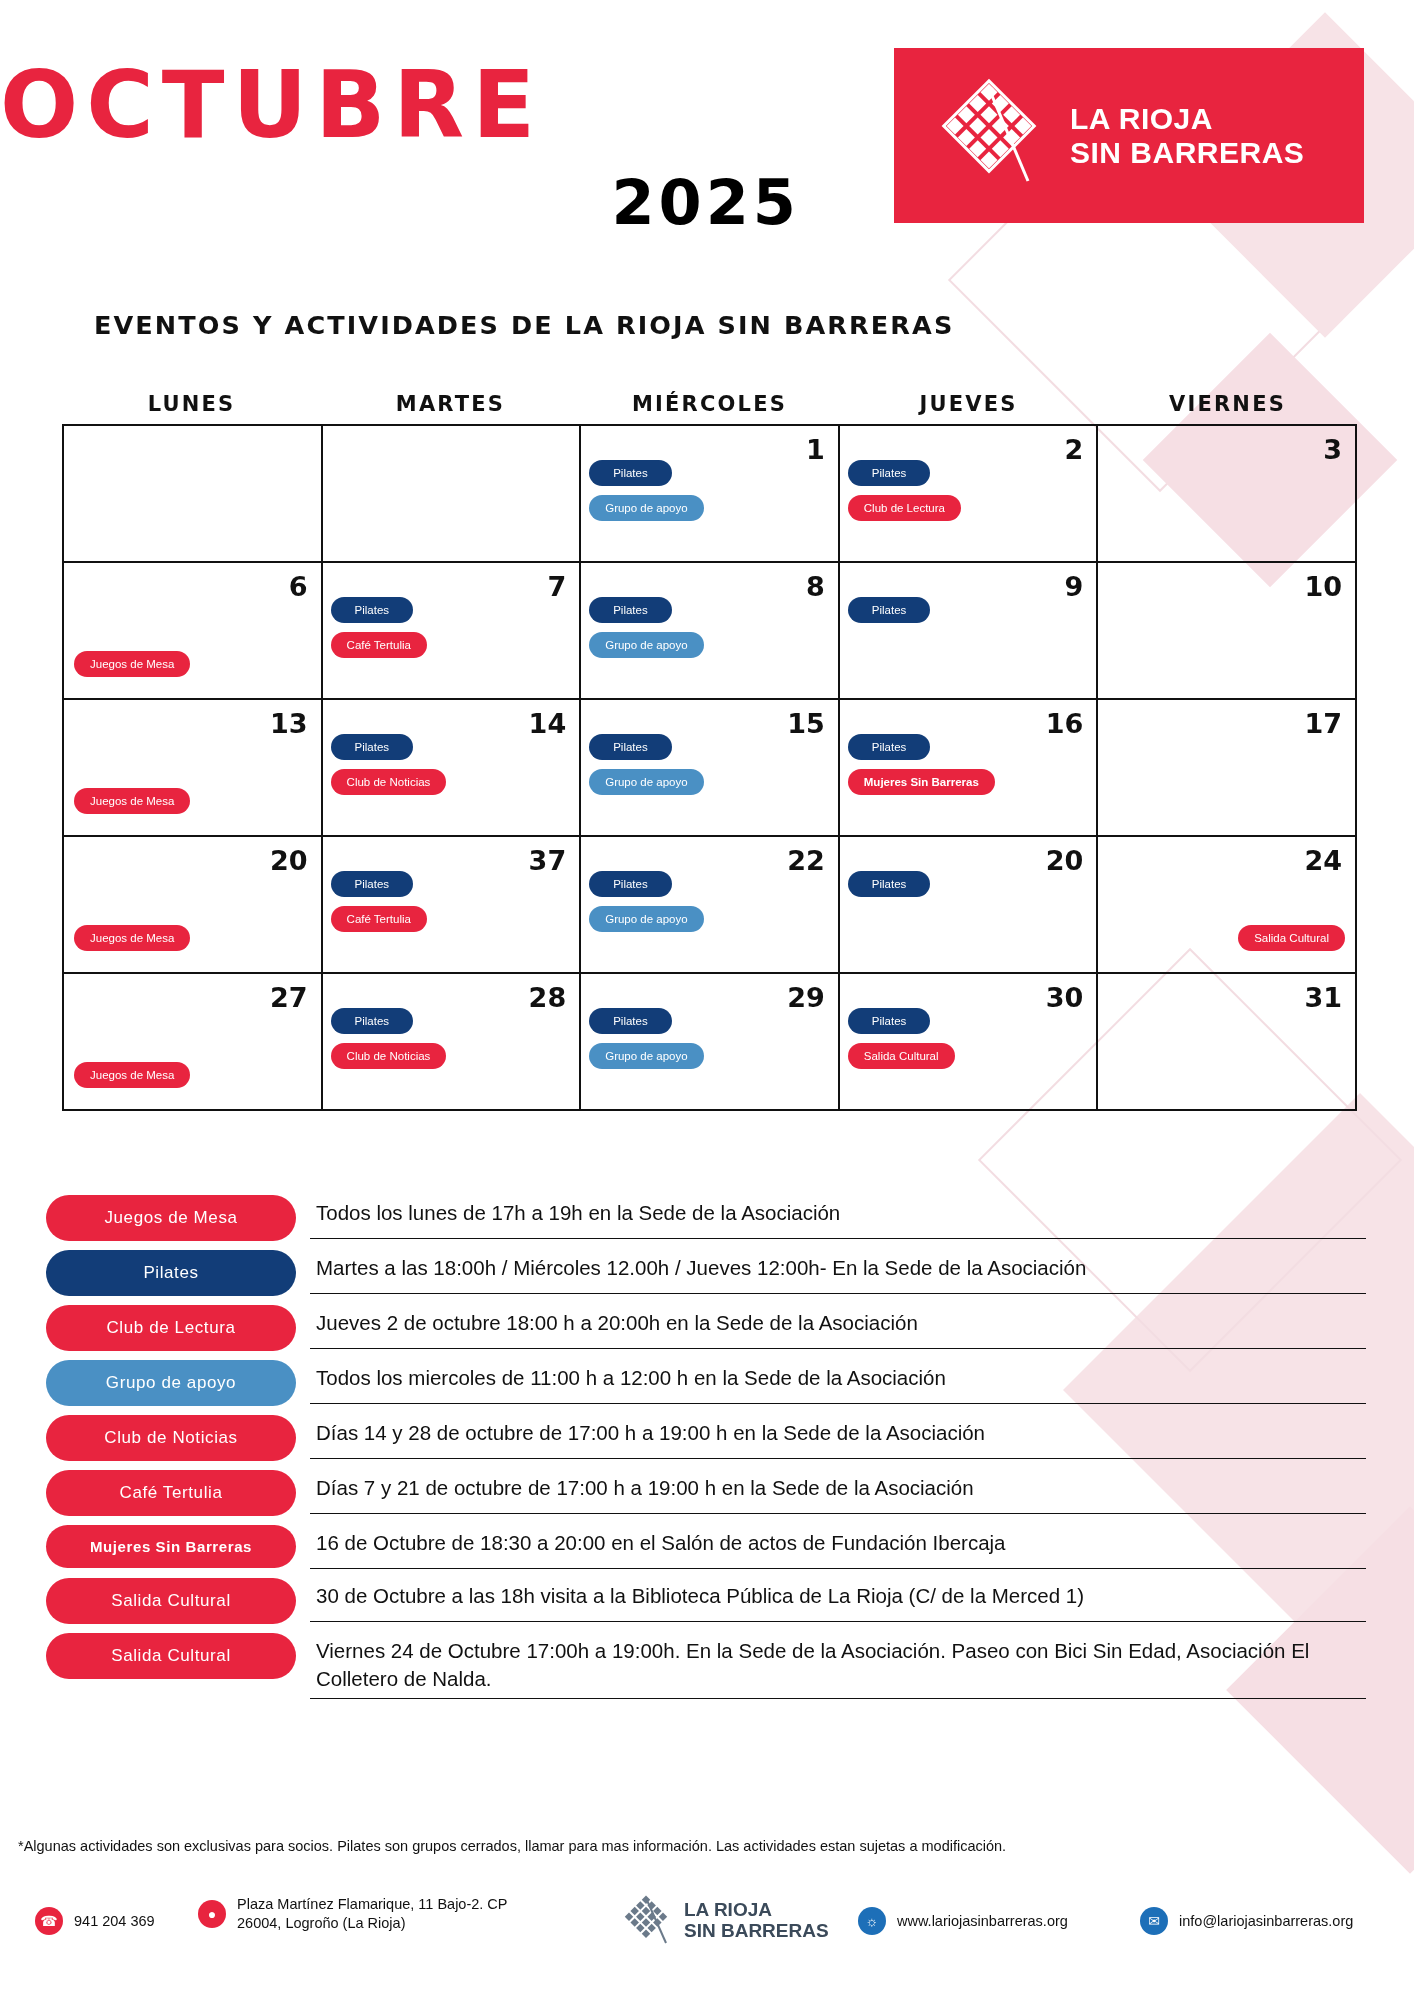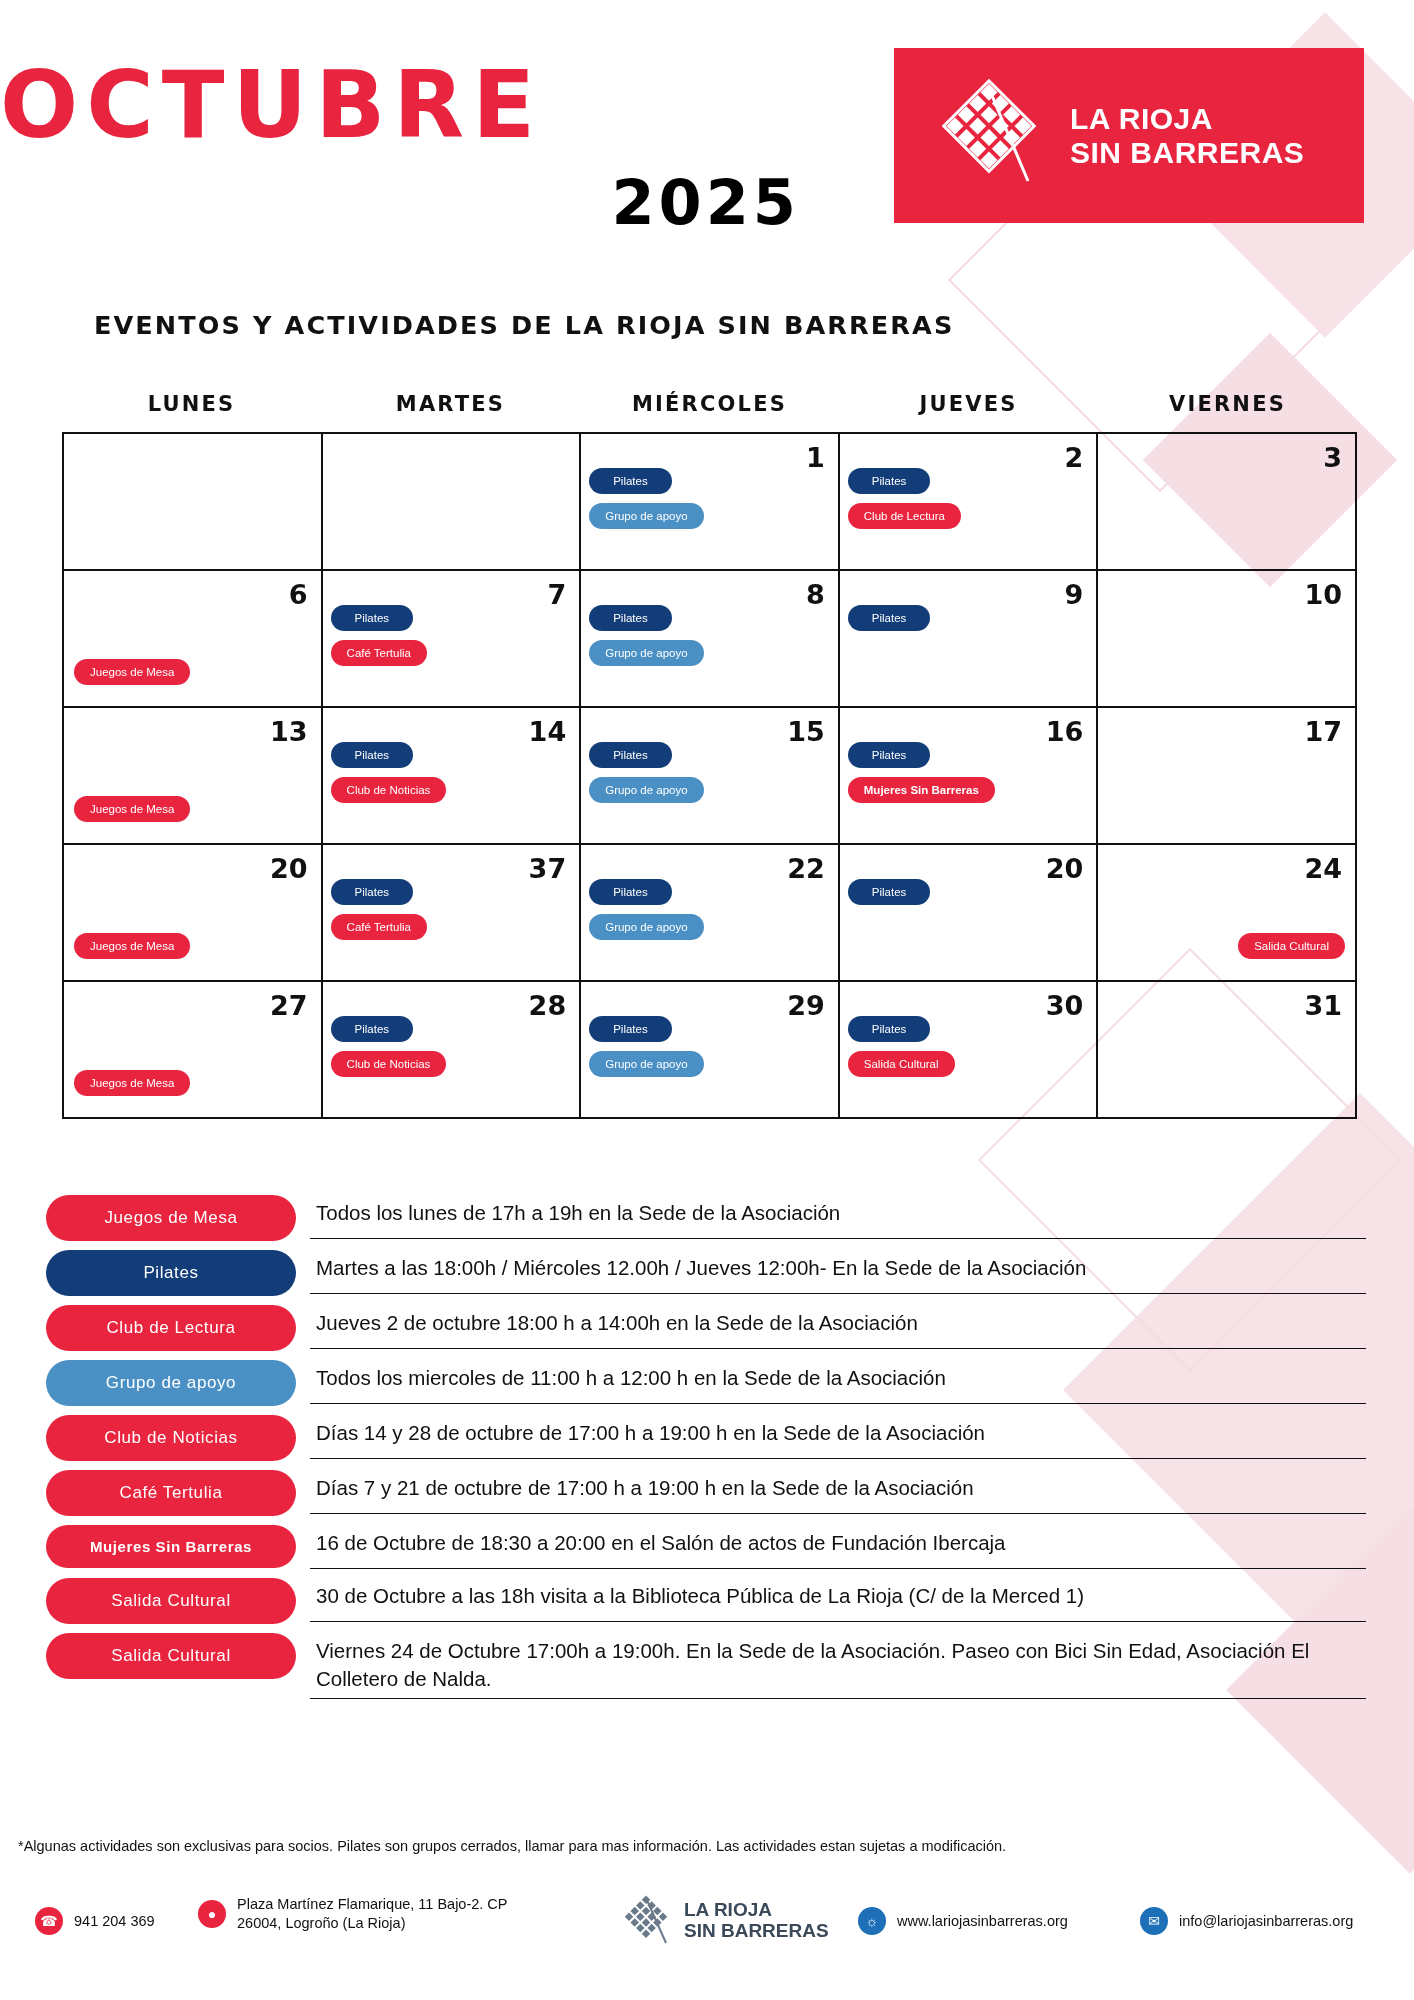--- a/index.html
+++ b/index.html
@@ -58,21 +58,21 @@
   .subtitle {
     position:absolute; left:68px; top:310px; font-size:25.5px; font-weight:bold;
     letter-spacing:2.1px; color:#111; font-family:"DejaVu Sans", sans-serif;margin-left:26px;
   }
 
   
   .cal { position:absolute; left:62px; top:392px; width:1295px; }
   .dow-row { display:flex; }
   .dow {
     flex:1 1 0; text-align:center; font-size:21px; font-weight:bold;
-    letter-spacing:2.2px; color:#111; padding-bottom:16px;
+    letter-spacing:2.2px; color:#111; padding-bottom:8px;
     font-family:"DejaVu Sans", sans-serif;
   }
   .grid { border:2px solid #111; border-right:none; border-bottom:none; }
   .week { display:flex; }
   .cell {
     flex:1 1 0; height:137px; border-right:2px solid #111; border-bottom:2px solid #111;
     position:relative; padding:10px 12px;
   }
   .daynum {
     position:absolute; right:13px; top:8px; font-size:27px; font-weight:bold; color:#111;
@@ -349,21 +349,21 @@
       <div class="leg-row">
         <div class="leg-pill red">Juegos de Mesa</div>
         <div class="leg-text">Todos los lunes de 17h a 19h en la Sede de la Asociación</div>
       </div>
       <div class="leg-row">
         <div class="leg-pill navy">Pilates</div>
         <div class="leg-text">Martes a las 18:00h / Miércoles 12.00h / Jueves 12:00h- En la Sede de la Asociación</div>
       </div>
       <div class="leg-row">
         <div class="leg-pill red">Club de Lectura</div>
-        <div class="leg-text">Jueves 2 de octubre 18:00 h a 14:00h  en la Sede de la Asociación</div>
+        <div class="leg-text">Jueves 2 de octubre 18:00 h a 20:00h  en la Sede de la Asociación</div>
       </div>
       <div class="leg-row">
         <div class="leg-pill blue">Grupo de apoyo</div>
         <div class="leg-text">Todos los miercoles de 11:00 h a 12:00 h en la Sede de la Asociación</div>
       </div>
       <div class="leg-row">
         <div class="leg-pill red">Club de Noticias</div>
         <div class="leg-text">Días 14 y 28 de octubre de 17:00 h a 19:00 h en la Sede de la Asociación</div>
       </div>
       <div class="leg-row">

